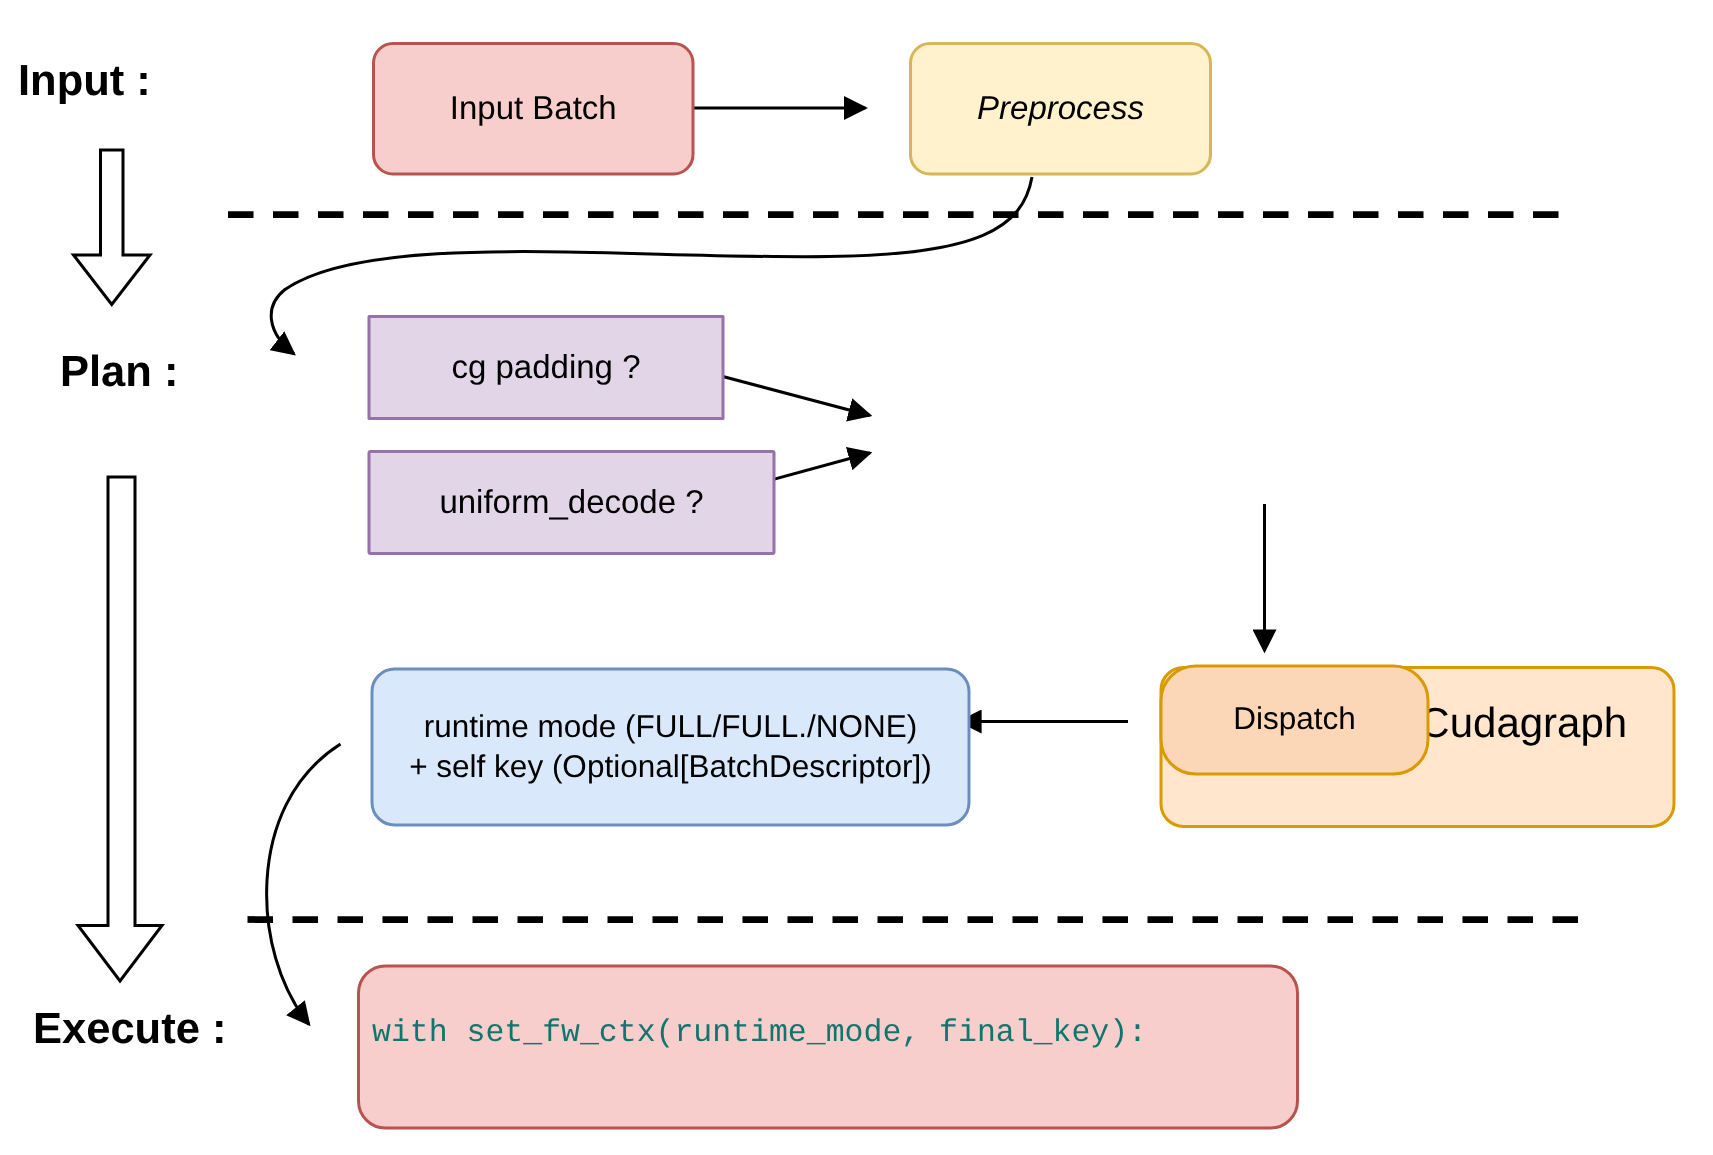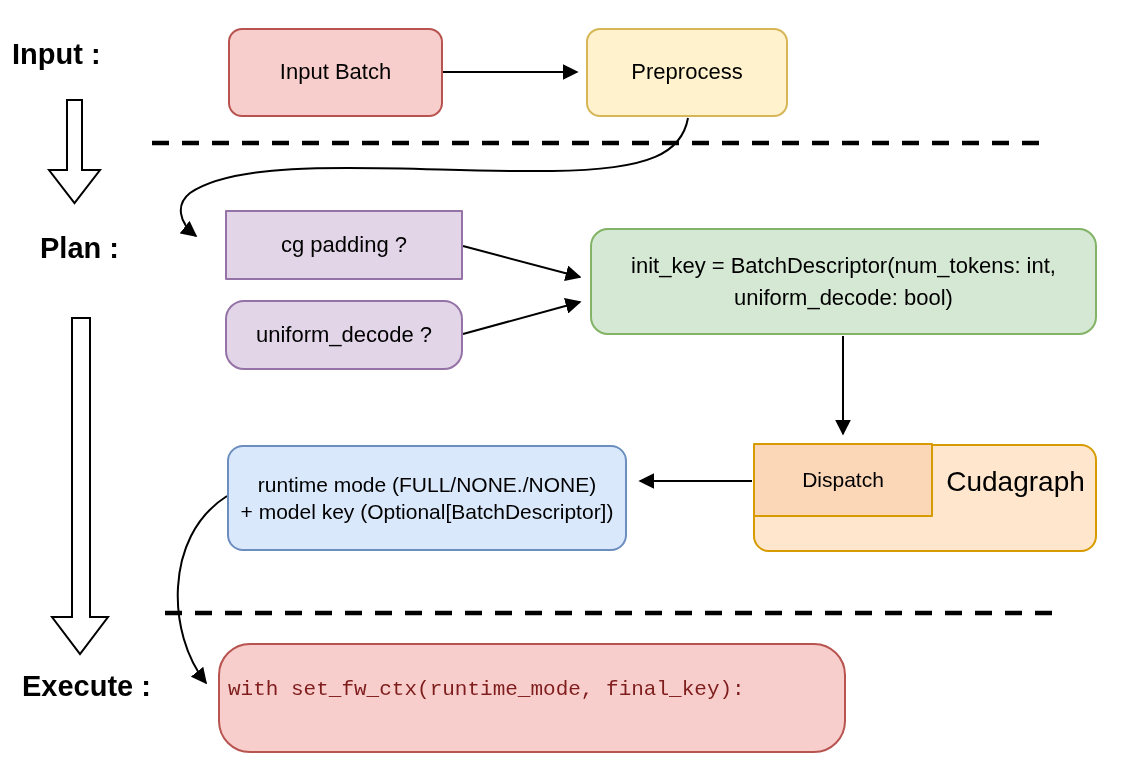--- a/index.html
+++ b/index.html
@@ -4,39 +4,39 @@
 <style>
   html,body{margin:0;padding:0;background:#ffffff;}
   #canvas{
     position:relative;width:1142px;height:770px;background:#ffffff;overflow:hidden;
     font-family:"Liberation Sans",sans-serif;color:#000;
   }
   #connectors{position:absolute;left:0;top:0;width:1142px;height:770px;}
   .node{
     position:absolute;box-sizing:border-box;border:2px solid #000;
     display:flex;flex-direction:column;align-items:center;justify-content:center;
-    text-align:center;line-height:1.3;
+    text-align:center;line-height:1.3;margin-left:20px;
   }
   .stage-label{
     position:absolute;font-weight:700;font-size:29px;color:#000;white-space:nowrap;
   }
   .n-input-batch {left:228px;top:28px;width:215px;height:89px;border-radius:14px;font-size:22px;}
   .n-preprocess  {left:586px;top:28px;width:202px;height:89px;border-radius:14px;font-size:22px;}
   .n-cg-padding  {left:225px;top:210px;width:238px;height:70px;border-radius:1px;font-size:22px;}
-  .n-uniform     {left:225px;top:300px;width:238px;height:70px;border-radius:19px;font-size:22px;}
+  .n-uniform     {left:225px;top:300px;width:272px;height:70px;border-radius:2px;font-size:22px;}
   .n-init-key    {left:590px;top:228px;width:507px;height:107px;border-radius:18px;font-size:22px;line-height:32px;}
   .n-cudagraph   {left:753px;top:444px;width:344px;height:108px;border-radius:16px;}
-  .n-dispatch    {left:753px;top:443px;width:180px;height:74px;border-radius:1px;font-size:21px;}
+  .n-dispatch    {left:753px;top:443px;width:180px;height:74px;border-radius:24px;font-size:21px;}
   .cudagraph-text{position:absolute;left:938px;top:466px;width:155px;text-align:center;
                   font-size:28px;line-height:32px;}
   .n-runtime     {left:227px;top:445px;width:400px;height:106px;border-radius:16px;font-size:21px;line-height:27px;}
-  .n-execute     {left:218px;top:643px;width:628px;height:110px;border-radius:32px;
+  .n-execute     {left:218px;top:643px;width:628px;height:110px;border-radius:19px;
                   align-items:flex-start;justify-content:flex-start;
                   font-family:"Liberation Mono",monospace;font-size:21px;line-height:28px;
-                  padding:31px 6px 0 8px;color:#7f1d1d;}
+                  padding:31px 6px 0 8px;color:#0f766e;}
   .code-line{white-space:pre;text-align:left;}
 </style>
 </head>
 <body>
 
 <div id="canvas">
 
   <svg id="connectors" viewBox="0 0 1142 770" xmlns="http://www.w3.org/2000/svg">
     <defs>
       <marker id="ah" viewBox="0 0 10 10" refX="9" refY="5" markerWidth="8" markerHeight="8" orient="auto">
@@ -60,49 +60,45 @@
   </svg>
 
   <div class="stage-label" style="left:12px;top:38px">Input :</div>
   <div class="stage-label" style="left:40px;top:232px">Plan :</div>
   <div class="stage-label" style="left:22px;top:670px">Execute :</div>
 
   <div class="node n-input-batch" style="background-color: rgb(248, 206, 204); border-color: rgb(184, 84, 80);">
     <span>Input Batch</span>
   </div>
 
-  <div class="node n-preprocess" style="background-color: rgb(255, 242, 204); border-color: rgb(214, 182, 86);">
+  <div class="node n-preprocess" style="background-color: rgb(255, 242, 204); border-color: rgb(214, 182, 86); font-style: italic;">
     <span>Preprocess</span>
   </div>
 
   <div class="node n-cg-padding" style="background-color: rgb(225, 213, 231); border-color: rgb(150, 115, 166);">
     <span>cg padding ?</span>
   </div>
 
   <div class="node n-uniform" style="background-color: rgb(225, 213, 231); border-color: rgb(150, 115, 166);">
     <span>uniform_decode ?</span>
   </div>
 
-  <div class="node n-init-key" style="background-color: rgb(213, 232, 212); border-color: rgb(130, 179, 102);">
-    <div>init_key = BatchDescriptor(num_tokens: int,</div>
-    <div>uniform_decode: bool)</div>
-  </div>
 
   <div class="node n-cudagraph" style="background-color: rgb(255, 230, 204); border-color: rgb(215, 155, 0);">
   </div>
   <div class="cudagraph-text">
     <div>Cudagraph</div>
   </div>
 
   <div class="node n-dispatch" style="background-color: rgb(251, 214, 183); border-color: rgb(215, 155, 0);">
     <span>Dispatch</span>
   </div>
 
   <div class="node n-runtime" style="background-color: rgb(218, 232, 252); border-color: rgb(108, 142, 191);">
-    <div>runtime mode (FULL/NONE./NONE)</div>
-    <div>+ model key (Optional[BatchDescriptor])</div>
+    <div>runtime mode (FULL/FULL./NONE)</div>
+    <div>+ self key (Optional[BatchDescriptor])</div>
   </div>
 
   <div class="node n-execute" style="background-color: rgb(248, 206, 204); border-color: rgb(184, 84, 80);">
     <div class="code-line">with set_fw_ctx(runtime_mode, final_key):</div>
   </div>
 
 </div>
 
 </body></html>

